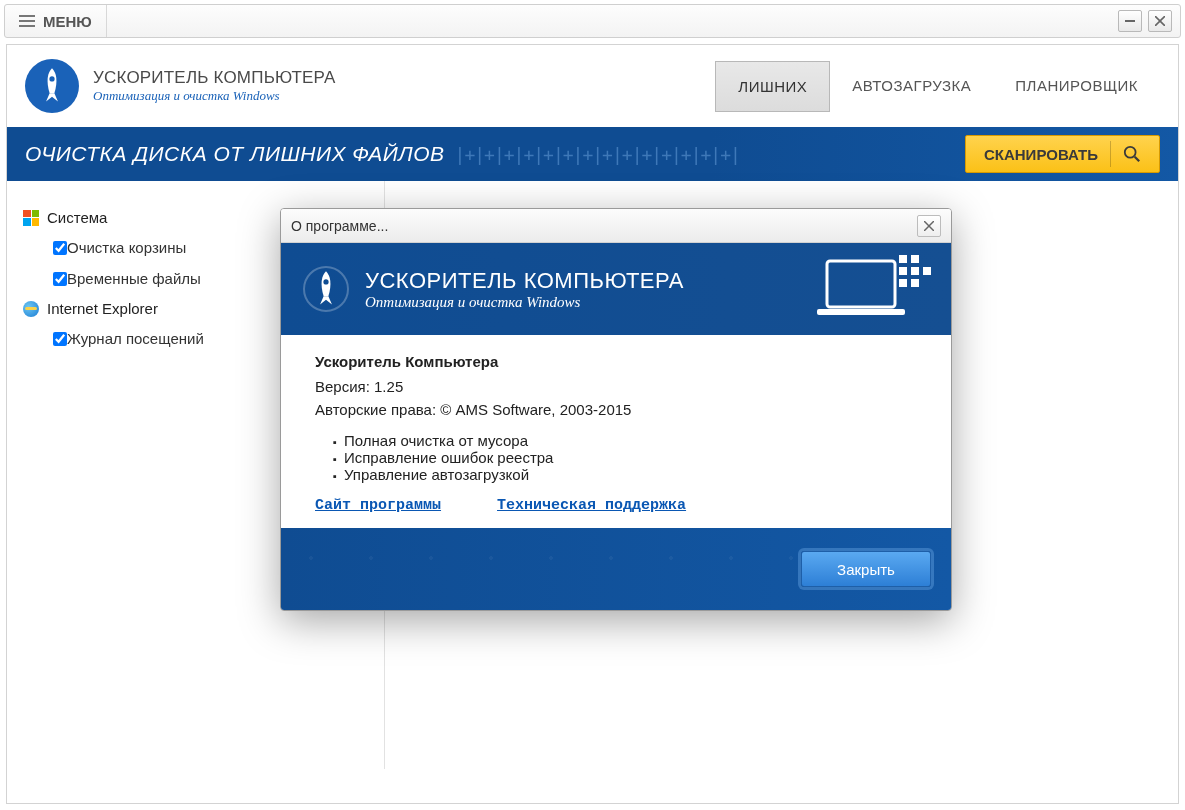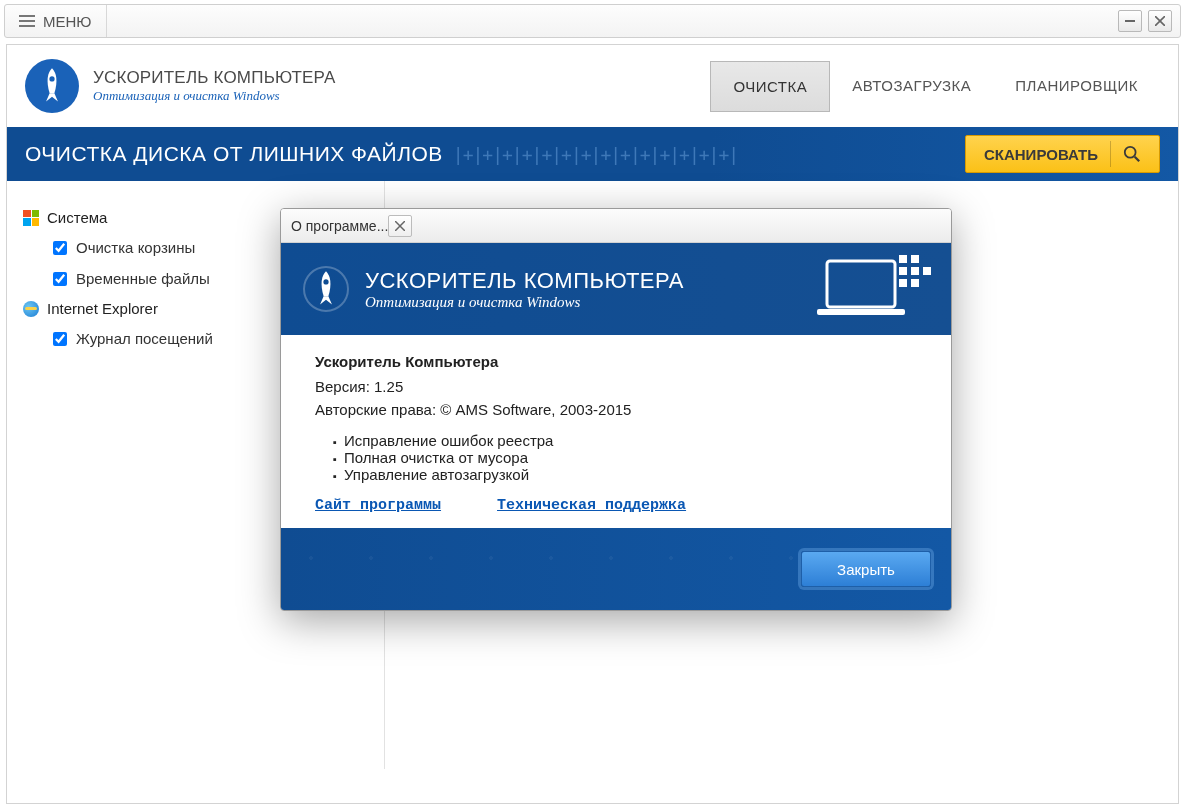--- a/index.html
+++ b/index.html
@@ -24,21 +24,21 @@
 }
 .menu-btn {
   display: flex;
   align-items: center;
   gap: 8px;
   padding: 0 14px;
   height: 100%;
   cursor: pointer;
   font-size: 15px;
   color: #555;
-  font-weight: 400;
+  font-weight: 700;
   border-right: 1px solid #d8d8d8;
 }
 .hamburger {
   display: flex;
   flex-direction: column;
   gap: 3px;
 }
 .hamburger span {
   width: 16px;
   height: 2px;
@@ -124,20 +124,21 @@
   display: flex;
   align-items: center;
   padding: 0 18px;
   justify-content: space-between;
 }
 .banner-title {
   color: #fff;
   font-size: 21px;
   font-weight: 300;
   letter-spacing: 0.5px;
+  font-style: italic;
 }
 .ruler {
   font-family: monospace;
   color: #3e78b8;
   font-size: 18px;
   letter-spacing: -1px;
   margin-left: 10px;
   flex: 1;
 }
 .scan-btn {
@@ -190,21 +191,21 @@
   background: radial-gradient(circle at 35% 35%, #6cc6f2, #1a7cd4);
   position: relative;
 }
 .ie-icon::after{
   content:""; position:absolute; left:2px; right:2px; top:6px; height:3px;
   background:#f9d24a; border-radius:2px;
 }
 .sub-item {
   display: flex;
   align-items: center;
-  gap: 9px;
+  gap: 0;
   padding: 7px 0 7px 30px;
   color: #333;
 }
 .sub-item input[type=checkbox]{ width:14px; height:14px; }
 
 
 .dialog {
   position: absolute;
   left: 280px;
   top: 208px;
@@ -214,21 +215,21 @@
   border-radius: 4px;
   box-shadow: 0 10px 40px rgba(0,0,0,.35);
   overflow: hidden;
 }
 .dlg-title {
   height: 34px;
   background: linear-gradient(to bottom, #fcfcfc, #ececec);
   border-bottom: 1px solid #d2d2d2;
   display: flex;
   align-items: center;
-  justify-content: flex-start;
+  justify-content: space-between;
   padding: 0 10px;
   font-size: 14px;
   color: #333;
 }
 .dlg-close {
   width: 24px; height: 22px;
   background: linear-gradient(to bottom,#fff,#eee);
   border:1px solid #bcbcbc;
   border-radius:2px;
   display:flex;align-items:center;justify-content:center;
@@ -327,21 +328,21 @@
         <path d="M12 1 C16 5 17 12 14 22 L10 22 C7 12 8 5 12 1 Z" fill="#fff"></path>
         <circle cx="12" cy="10" r="2.2" fill="#1a62b8"></circle>
         <path d="M10 22 L7 29 L12 25 L17 29 L14 22 Z" fill="#fff"></path>
       </svg>
     </div>
     <div class="brand-text">
       <h1>УСКОРИТЕЛЬ КОМПЬЮТЕРА</h1>
       <div class="sub">Оптимизация и очистка Windows</div>
     </div>
     <div class="nav">
-      <div class="nav-item active">ОЧИСТКА</div>
+      <div class="nav-item active">ЛИШНИХ</div>
       <div class="nav-item">АВТОЗАГРУЗКА</div>
       <div class="nav-item">ПЛАНИРОВЩИК</div>
     </div>
   </div>
 
   <div class="banner">
     <div style="display:flex;align-items:center;flex:1;">
       <span class="banner-title">ОЧИСТКА ДИСКА ОТ ЛИШНИХ ФАЙЛОВ</span>
       <span class="ruler">|+|+|+|+|+|+|+|+|+|+|+|+|+|+|</span>
     </div>
@@ -421,22 +422,22 @@
         <rect x="96" y="26" width="8" height="8"></rect>
           <rect x="108" y="26" width="8" height="8"></rect>
       </g>
     </svg>
   </div>
   <div class="dlg-body">
     <div class="app-name">Ускоритель Компьютера</div>
     <div class="ver">Версия: 1.25</div>
     <div class="cr">Авторские права: © AMS Software, 2003-2015</div>
     <ul>
+      <li>Полная очистка от мусора</li>
       <li>Исправление ошибок реестра</li>
-      <li>Полная очистка от мусора</li>
       <li>Управление автозагрузкой</li>
     </ul>
     <div class="dlg-links">
       <a>Сайт программы</a>
       <a>Техническая поддержка</a>
     </div>
   </div>
   <div class="dlg-footer">
     <button class="close-btn">Закрыть</button>
   </div>

